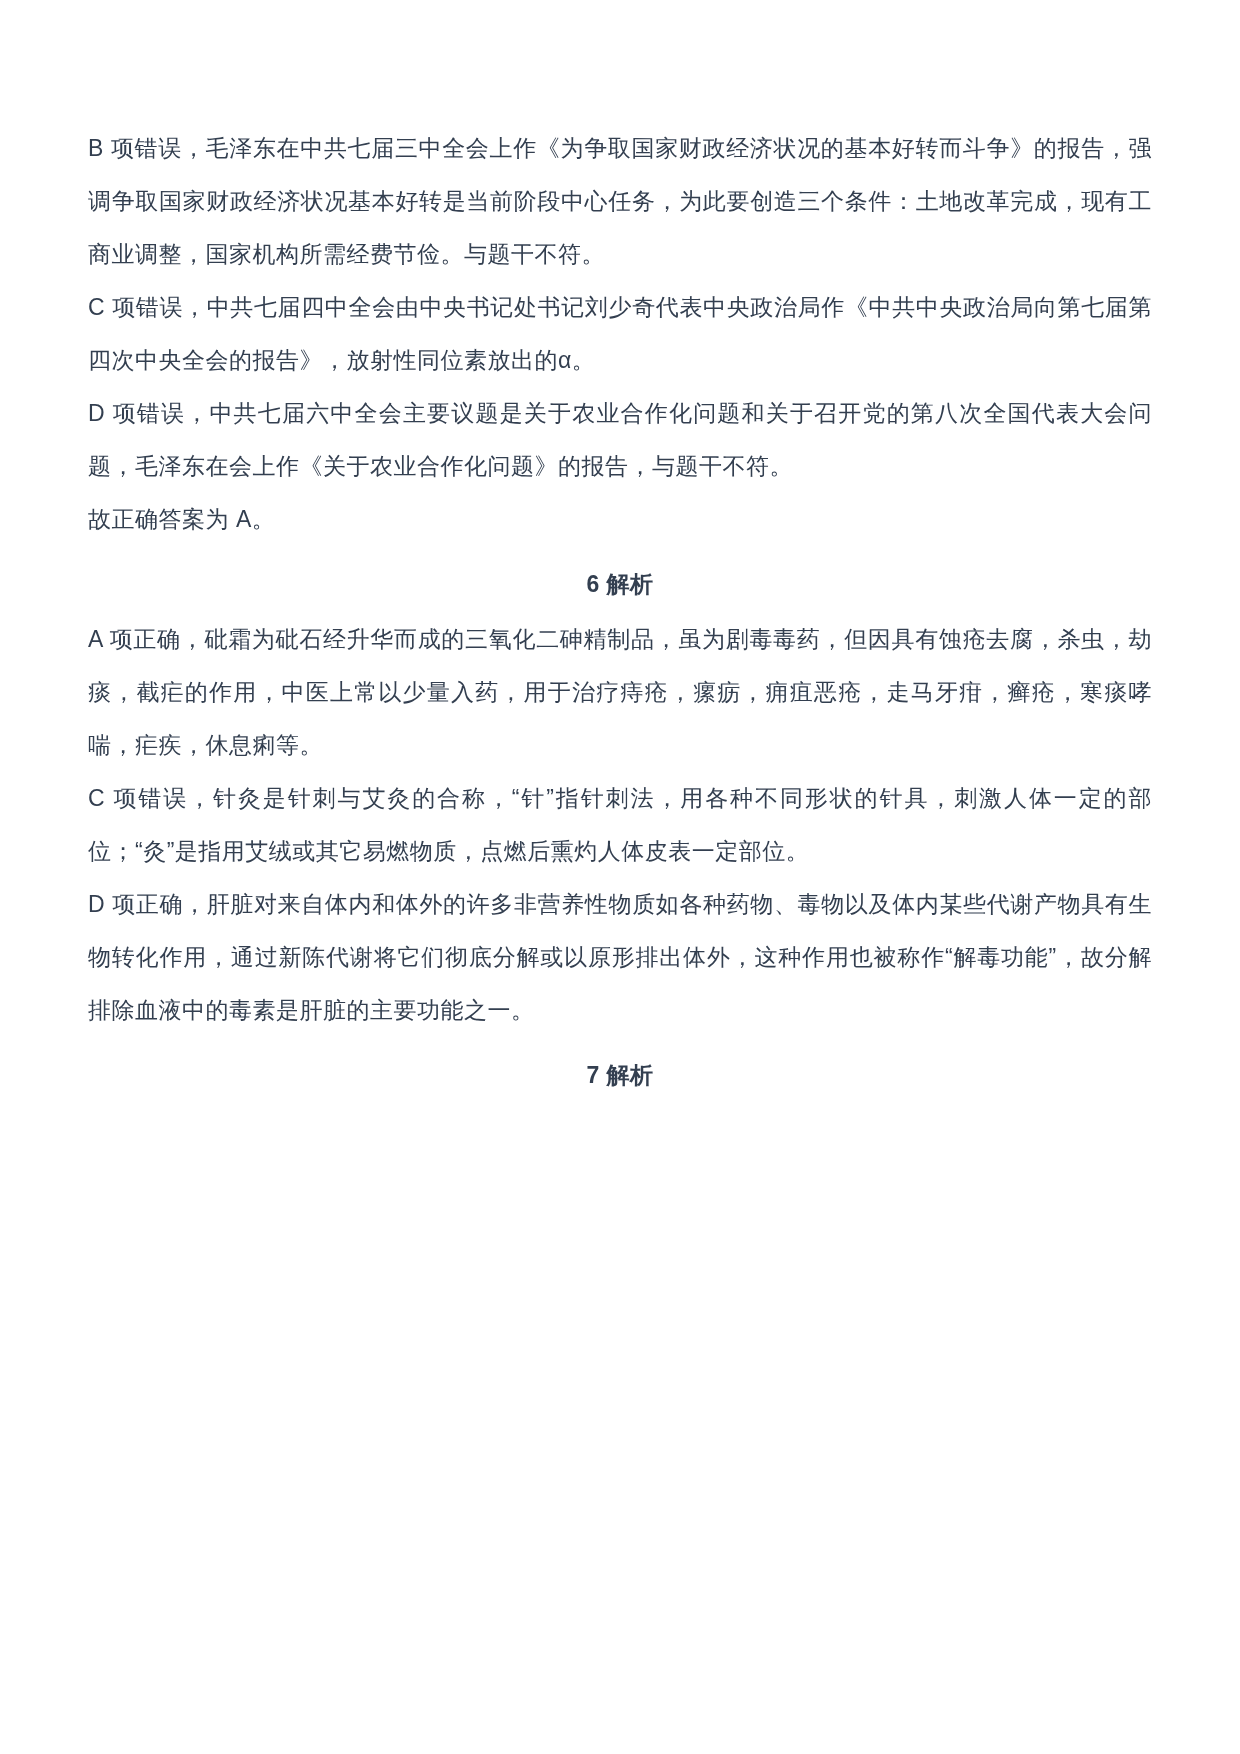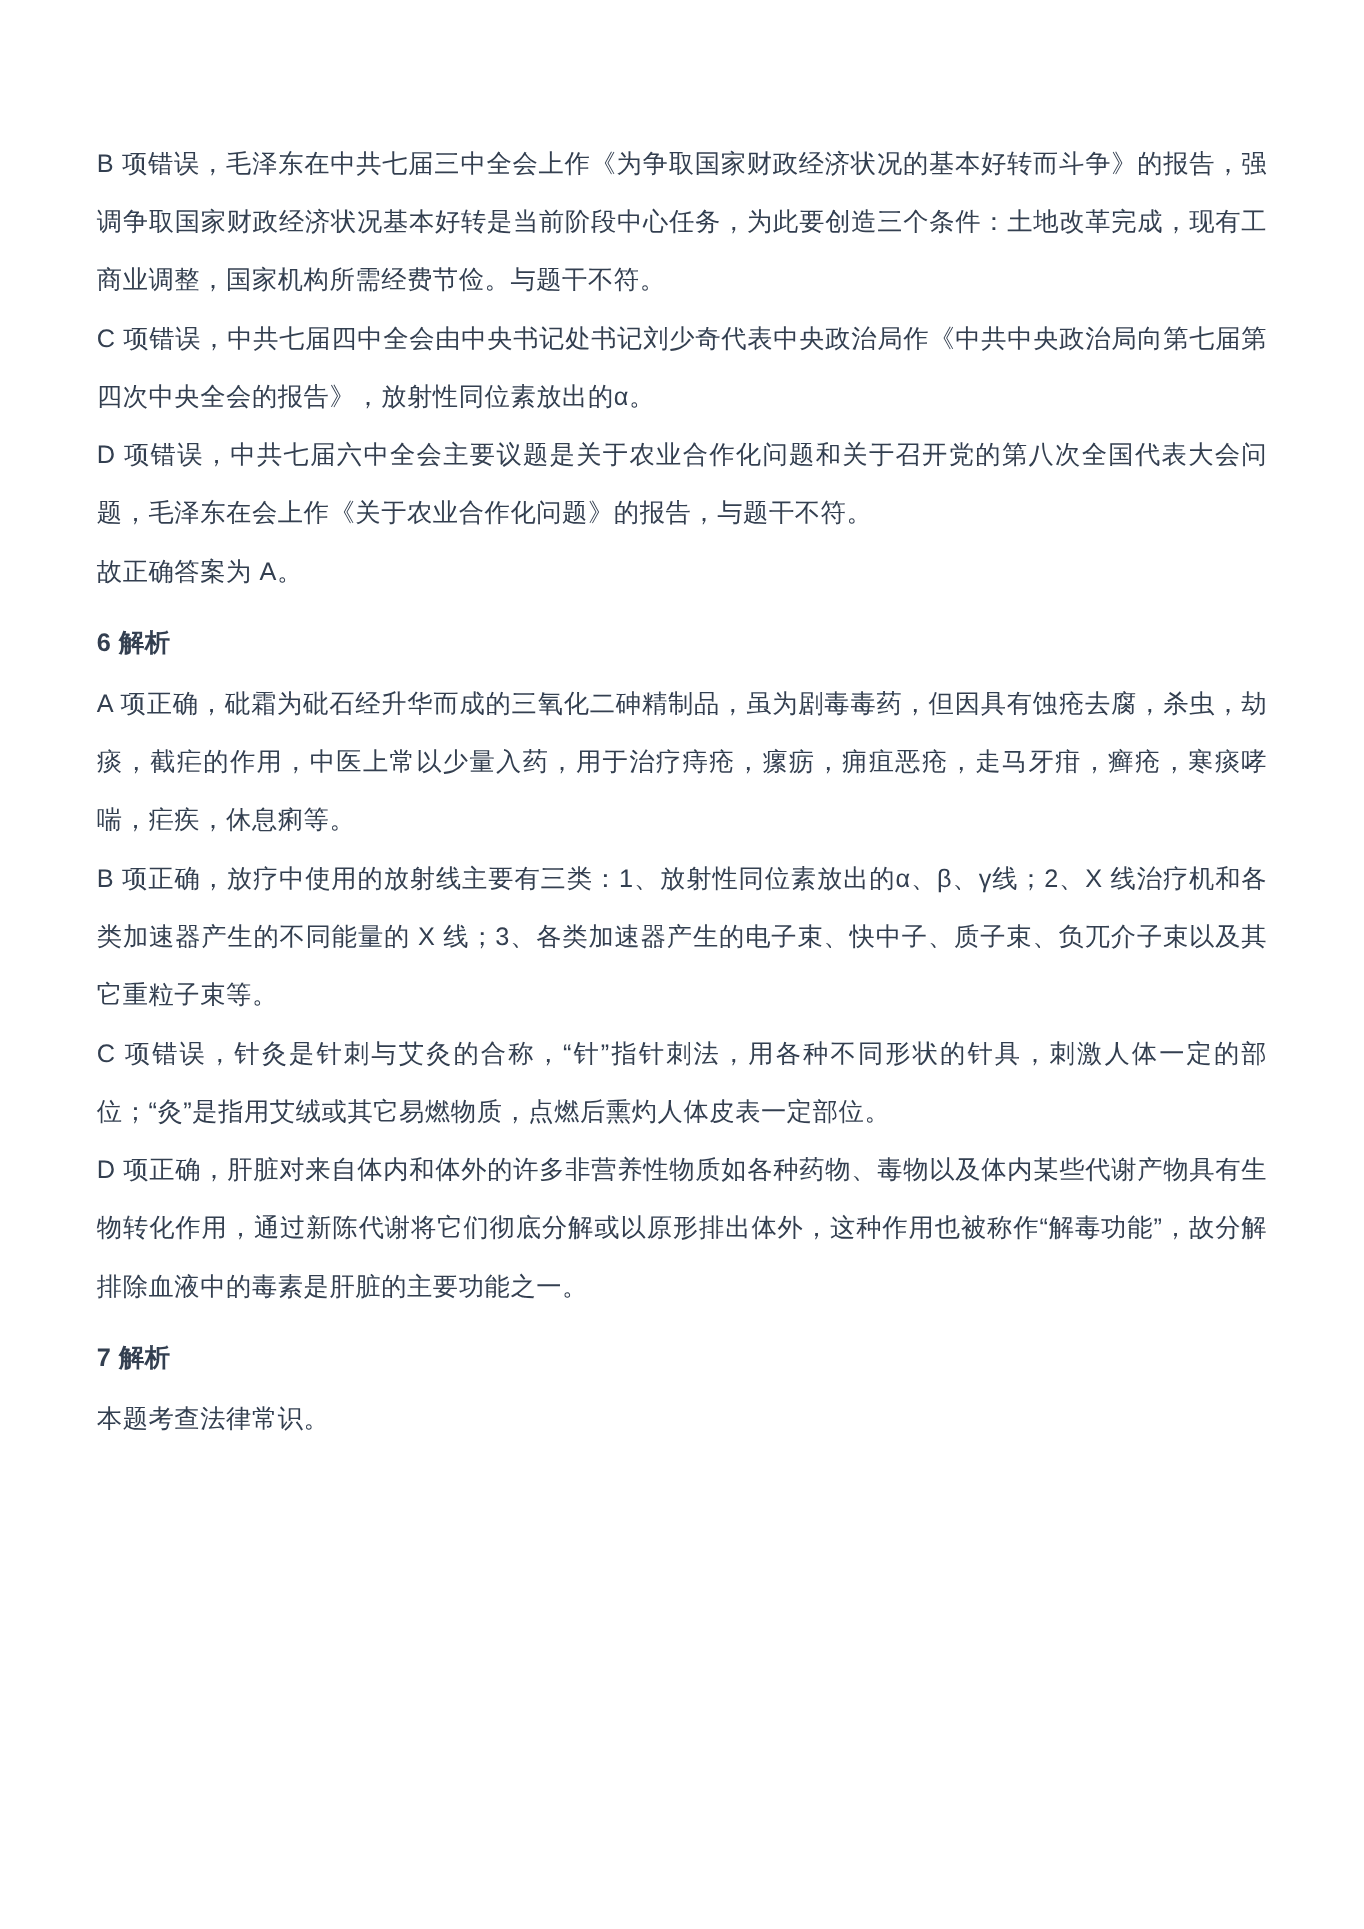--- a/index.html
+++ b/index.html
@@ -25,35 +25,33 @@
     line-height: 53px;
     text-align: justify;
     letter-spacing: 0.5px;
     word-break: break-all;
   }
   .doc-block.para + .doc-block.para {
     margin-top: 0;
   }
   .doc-block.heading {
     font-weight: bold;
-    text-align: left;
+    text-align: center;
     margin-top: 12px;
     margin-bottom: 2px;
   }
 </style>
 </head>
 <body>
 
 <div class="page">
   <div id="doc-content">
       <p class="doc-block para">B 项错误，毛泽东在中共七届三中全会上作《为争取国家财政经济状况的基本好转而斗争》的报告，强调争取国家财政经济状况基本好转是当前阶段中心任务，为此要创造三个条件：土地改革完成，现有工商业调整，国家机构所需经费节俭。与题干不符。</p>
       <p class="doc-block para">C 项错误，中共七届四中全会由中央书记处书记刘少奇代表中央政治局作《中共中央政治局向第七届第四次中央全会的报告》，放射性同位素放出的α。</p>
       <p class="doc-block para">D 项错误，中共七届六中全会主要议题是关于农业合作化问题和关于召开党的第八次全国代表大会问题，毛泽东在会上作《关于农业合作化问题》的报告，与题干不符。</p>
       <p class="doc-block para">故正确答案为 A。</p>
       <h2 class="doc-block heading">6 解析</h2>
       <p class="doc-block para">A 项正确，砒霜为砒石经升华而成的三氧化二砷精制品，虽为剧毒毒药，但因具有蚀疮去腐，杀虫，劫痰，截疟的作用，中医上常以少量入药，用于治疗痔疮，瘰疬，痈疽恶疮，走马牙疳，癣疮，寒痰哮喘，疟疾，休息痢等。</p>
-      <p class="doc-block para">B 项正确，放疗中使用的放射线主要有三类：1、放射性同位素放出的α、β、γ线；2、X 线治疗机和各类加速器产生的不同能量的 X 线；3、各类加速器产生的电子束、快中子、质子束、负兀介子束以及其它重粒子束等。</p>
       <p class="doc-block para">C 项错误，针灸是针刺与艾灸的合称，“针”指针刺法，用各种不同形状的针具，刺激人体一定的部位；“灸”是指用艾绒或其它易燃物质，点燃后熏灼人体皮表一定部位。</p>
       <p class="doc-block para">D 项正确，肝脏对来自体内和体外的许多非营养性物质如各种药物、毒物以及体内某些代谢产物具有生物转化作用，通过新陈代谢将它们彻底分解或以原形排出体外，这种作用也被称作“解毒功能”，故分解排除血液中的毒素是肝脏的主要功能之一。</p>
       <h2 class="doc-block heading">7 解析</h2>
-      <p class="doc-block para">本题考查法律常识。</p>
     </div>
 </div>
 
 </body></html>

